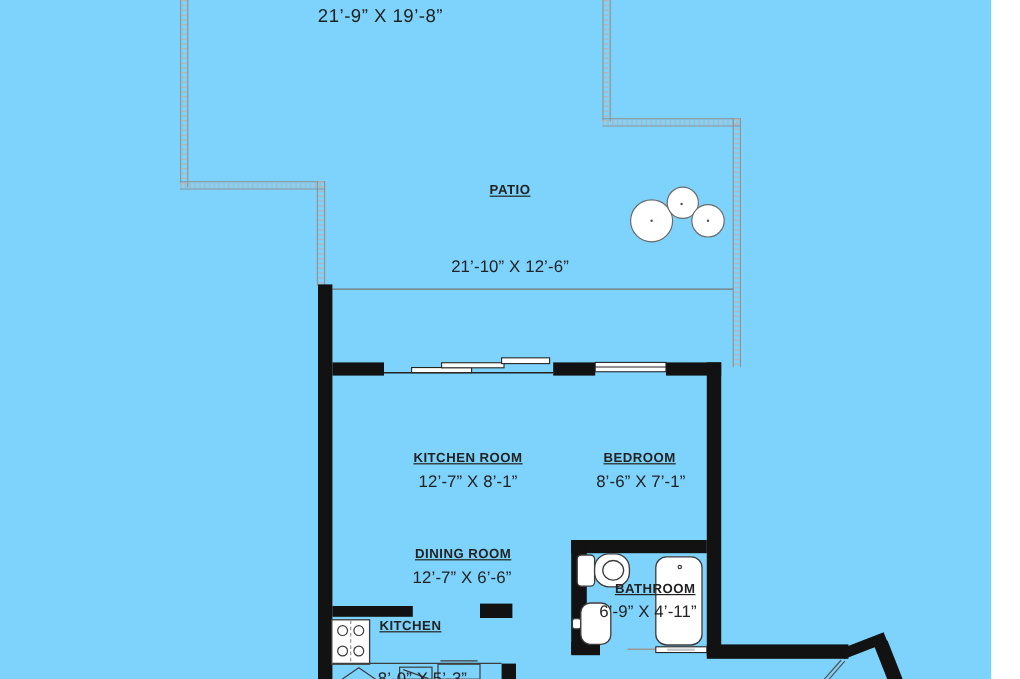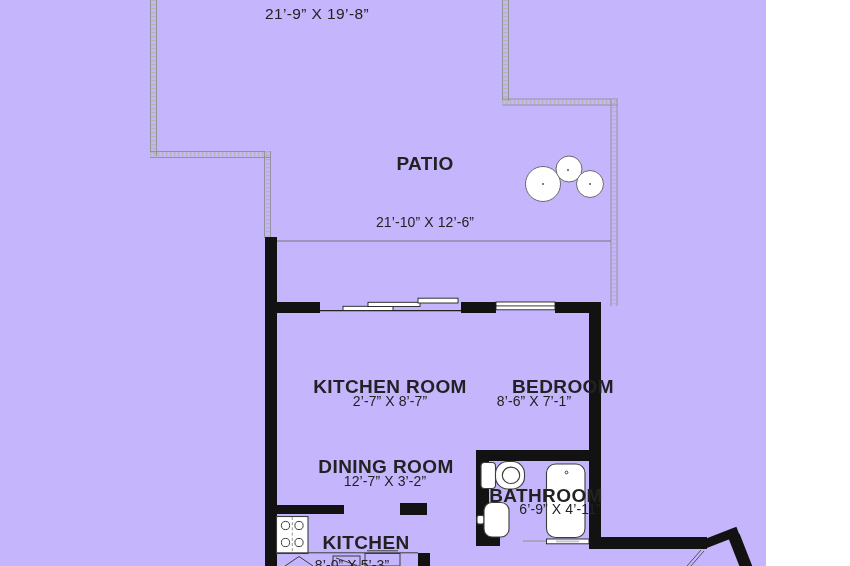--- a/index.html
+++ b/index.html
@@ -1,20 +1,20 @@
 <!DOCTYPE html>
 <html><head>
 <meta charset="utf-8">
 <style>
   html,body{margin:0;padding:0;background:#fff;}
-  .canvas{position:relative;width:766px;height:566px;background:#c4b5fd;overflow:hidden;
+  .canvas{position:relative;width:826px;height:566px;background:#7dd3fc;overflow:hidden;
           font-family:"Liberation Sans", sans-serif;}
   .plan-svg{position:absolute;left:0;top:0;}
   .lbl{position:absolute;transform:translateX(-50%);white-space:nowrap;color:#222;}
-  .room-name{font-size:19px;font-weight:700;letter-spacing:0.4px;}
+  .room-name{font-size:11px;font-weight:700;letter-spacing:0.4px;text-decoration:underline;}
   .room-dim{font-size:14px;font-weight:500;letter-spacing:0.1px;}
   .big-dim{font-size:15.5px;font-weight:500;letter-spacing:0.4px;}
   
   .w{fill:#121212;}
   .wl{stroke:#121212;fill:none;}
   .hedge{stroke:#8f8f8f;stroke-width:0.9;}
   .hmid{stroke:#b5b5b5;stroke-width:4.5;stroke-dasharray:1.2 2.8;}
   .thin{stroke:#777;stroke-width:1;fill:none;}
   .win{fill:#ffffff;stroke:#222;stroke-width:0.9;}
   .fx{fill:#ffffff;stroke:#3d3d3d;stroke-width:1.1;}
@@ -141,27 +141,27 @@
       <rect class="fxl" x="365" y="553.5" width="35" height="12.5"></rect>
     </g>
   </svg>
 
   <div class="lbl big-dim" style="left:317px;top:5px;">21’-9” X 19’-8”</div>
 
   <div class="lbl room-name" style="left:425px;top:153px;">PATIO</div>
   <div class="lbl room-dim" style="left:425px;top:174px;margin-top:40px;">21’-10” X 12’-6”</div>
 
   <div class="lbl room-name" style="left:390px;top:376px;">KITCHEN ROOM</div>
-  <div class="lbl room-dim" style="left:390px;top:393px;">2’-7” X 8’-7”</div>
+  <div class="lbl room-dim" style="left:390px;top:393px;">12’-7” X 8’-1”</div>
 
-  <div class="lbl room-name" style="left:563px;top:376px;">BEDROOM</div>
+  <div class="lbl room-name" style="left:533px;top:376px;">BEDROOM</div>
   <div class="lbl room-dim" style="left:534px;top:393px;">8’-6” X 7’-1”</div>
 
   <div class="lbl room-name" style="left:386px;top:456px;text-align:right;">DINING ROOM</div>
-  <div class="lbl room-dim" style="left:385px;top:473px;">12’-7” X 3’-2”</div>
+  <div class="lbl room-dim" style="left:385px;top:473px;">12’-7” X 6’-6”</div>
 
   <div class="lbl room-name" style="left:546px;top:485px;">BATHROOM</div>
-  <div class="lbl room-dim" style="left:540px;top:501px;margin-left:20px;">6’-9” X 4’-11”</div>
+  <div class="lbl room-dim" style="left:540px;top:501px;">6’-9” X 4’-11”</div>
 
-  <div class="lbl room-name" style="left:366px;top:516px;margin-top:16px;">KITCHEN</div>
+  <div class="lbl room-name" style="left:342px;top:516px;">KITCHEN</div>
   <div class="lbl room-dim" style="left:352px;top:557px;">8’-0” X 5’-3”</div>
 
 </div>
 
 </body></html>

